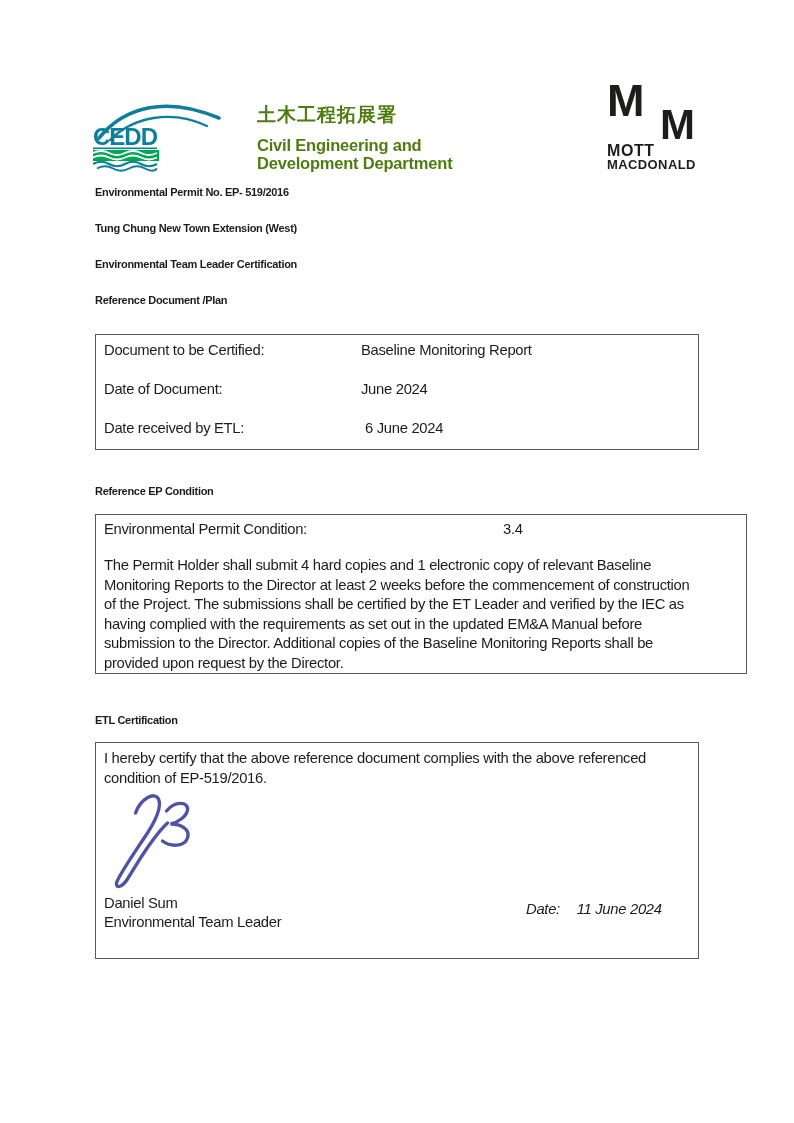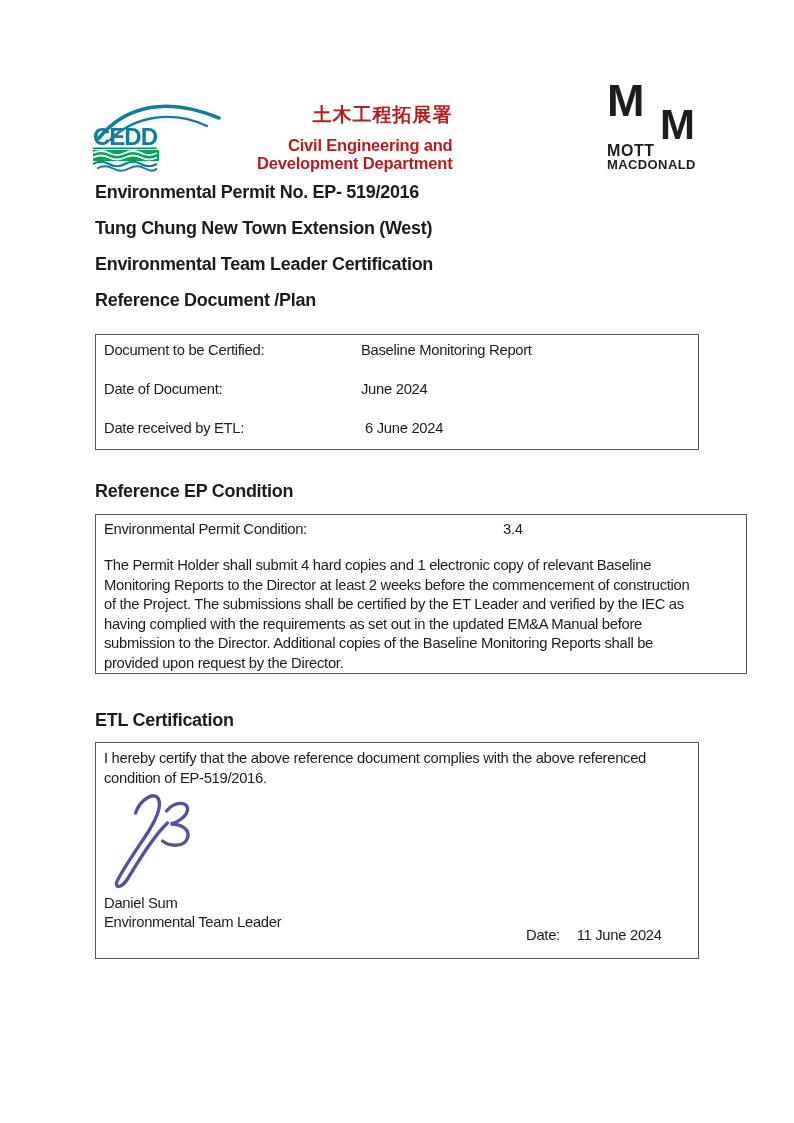--- a/index.html
+++ b/index.html
@@ -3,30 +3,30 @@
 <meta charset="utf-8">
 <style>
   html,body{margin:0;padding:0;background:#e8e8e8;}
   .page{
     position:relative;width:794px;height:1123px;background:#ffffff;margin:0 auto;
     font-family:"Liberation Sans",sans-serif;color:#1c1c1c;overflow:hidden;
   }
   
   .cedd-logo{position:absolute;left:93px;top:96px;width:390px;height:76px;}
   .cedd-mark{position:absolute;left:0;top:0;}
-  .cedd-text{position:absolute;left:164px;top:8px;color:#b91c1c;text-align:right;}
+  .cedd-text{position:absolute;left:164px;top:8px;color:#4d7c0f;}
   .cedd-chinese{font-size:19px;font-weight:bold;letter-spacing:1px;line-height:22px;}
   .cedd-english{font-size:16.5px;font-weight:bold;line-height:17.5px;letter-spacing:-0.2px;margin-top:11px;}
   .mm-logo{position:absolute;left:600px;top:90px;width:110px;height:85px;color:#1d1d1b;}
   .mm-m1{position:absolute;left:7px;top:-8px;font-size:45px;font-weight:bold;line-height:38px;}
   .mm-m2{position:absolute;left:60px;top:17px;font-size:42px;line-height:36px;font-weight:bold;}
   .mm-line1{position:absolute;left:7px;top:52px;font-size:16px;font-weight:bold;letter-spacing:0.6px;}
   .mm-line2{position:absolute;left:7px;top:67px;font-size:13px;font-weight:bold;letter-spacing:0.4px;}
   
-  .hd{position:absolute;left:95px;font-size:18px;font-weight:bold;letter-spacing:-0.3px;line-height:16px;}
+  .hd{position:absolute;left:95px;font-size:11px;font-weight:bold;letter-spacing:-0.3px;line-height:16px;}
   
   .box{position:absolute;left:95px;width:602px;border:1px solid #595959;background:#fff;}
   .box *{font-size:14.8px;letter-spacing:-0.3px;}
   .lbl{position:absolute;left:8px;white-space:nowrap;}
   .val{position:absolute;white-space:nowrap;}
   .para{position:absolute;left:8px;width:586px;line-height:19.5px;}
   .sig-wrap{position:absolute;left:14px;top:48px;width:96px;height:100px;}
   .daterow-label{display:inline-block;}
   .daterow-value{display:inline-block;margin-left:13px;}
 </style>
@@ -90,19 +90,19 @@
 
     <div class="sig-wrap">
       <svg width="96" height="100" viewBox="0 0 95 100" xmlns="http://www.w3.org/2000/svg">
         <path d="M25,22 C30,8 44,0 48,8 C52,17 44,32 33,48 C21,66 8,85 6,92 C5,98 12,96 17,88 C26,74 40,48 57,32" fill="none" stroke="#5052A3" stroke-width="3.4" stroke-linecap="round"></path>
         <path d="M56,20 C64,10 78,10 77,19 C76,26 66,32 60,33 C70,33 80,38 77,47 C74,56 60,56 52,50" fill="none" stroke="#5052A3" stroke-width="3.4" stroke-linecap="round"></path>
       </svg>
     </div>
 
     <span class="lbl" style="top:152px;">Daniel Sum</span>
     <span class="lbl" style="top:171px;">Environmental Team Leader</span>
-    <span class="val" style="top:184px;left:430px;">
+    <span class="val" style="top:158px;left:430px;font-style:italic;">
       <span class="daterow-label">Date:</span>
       <span class="daterow-value">11 June 2024</span>
     </span>
   </div>
 
 </div>
 
 </body></html>

